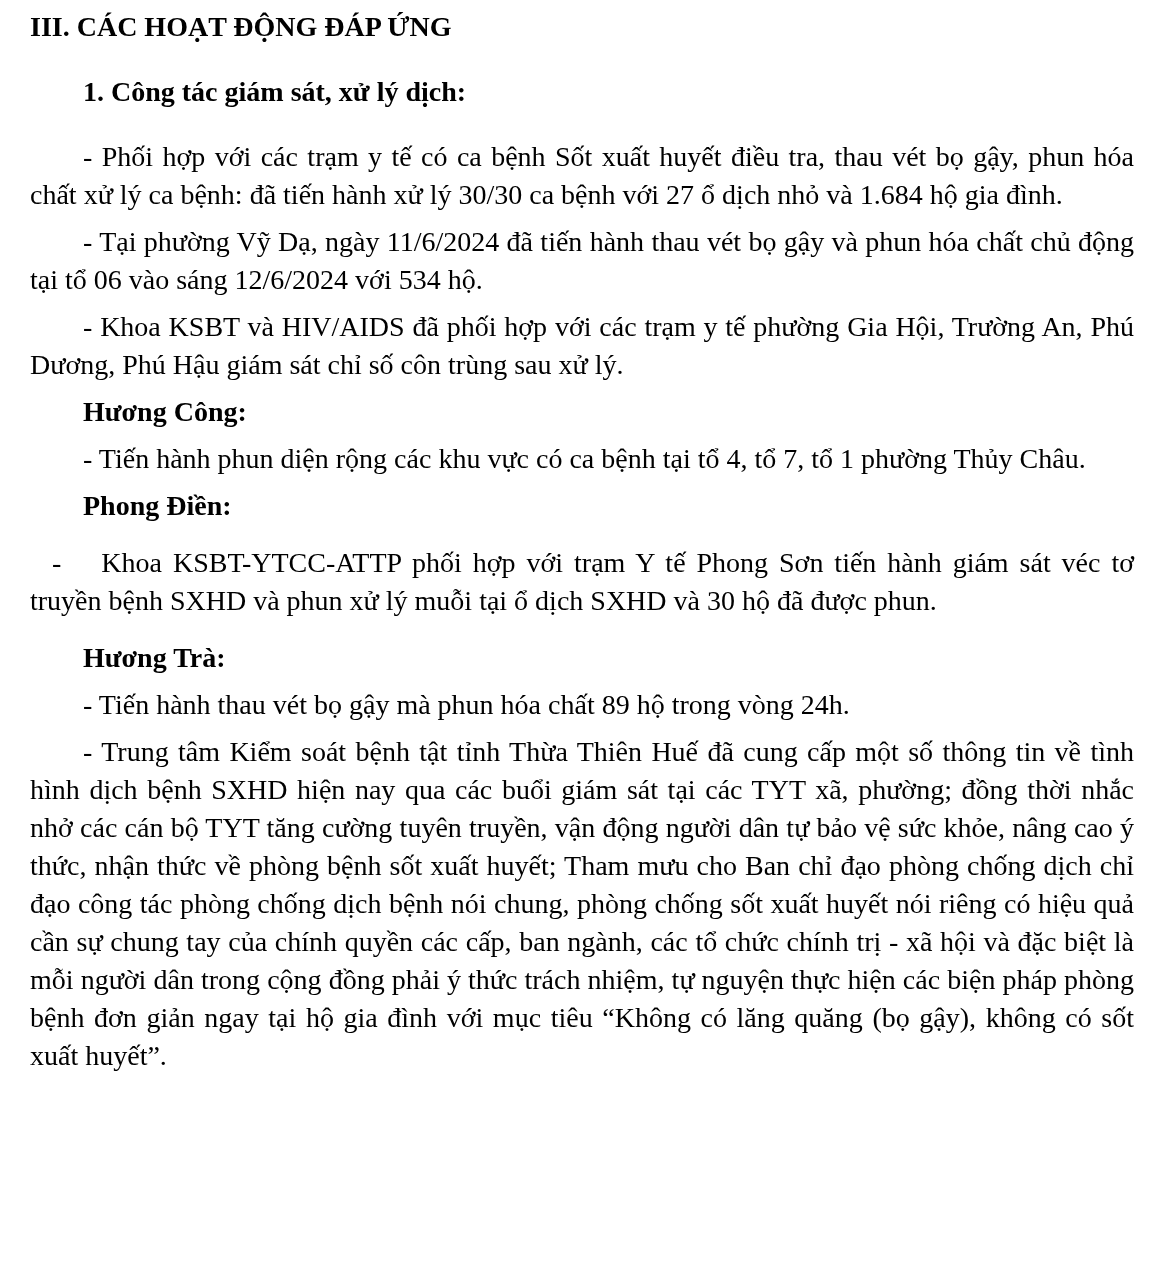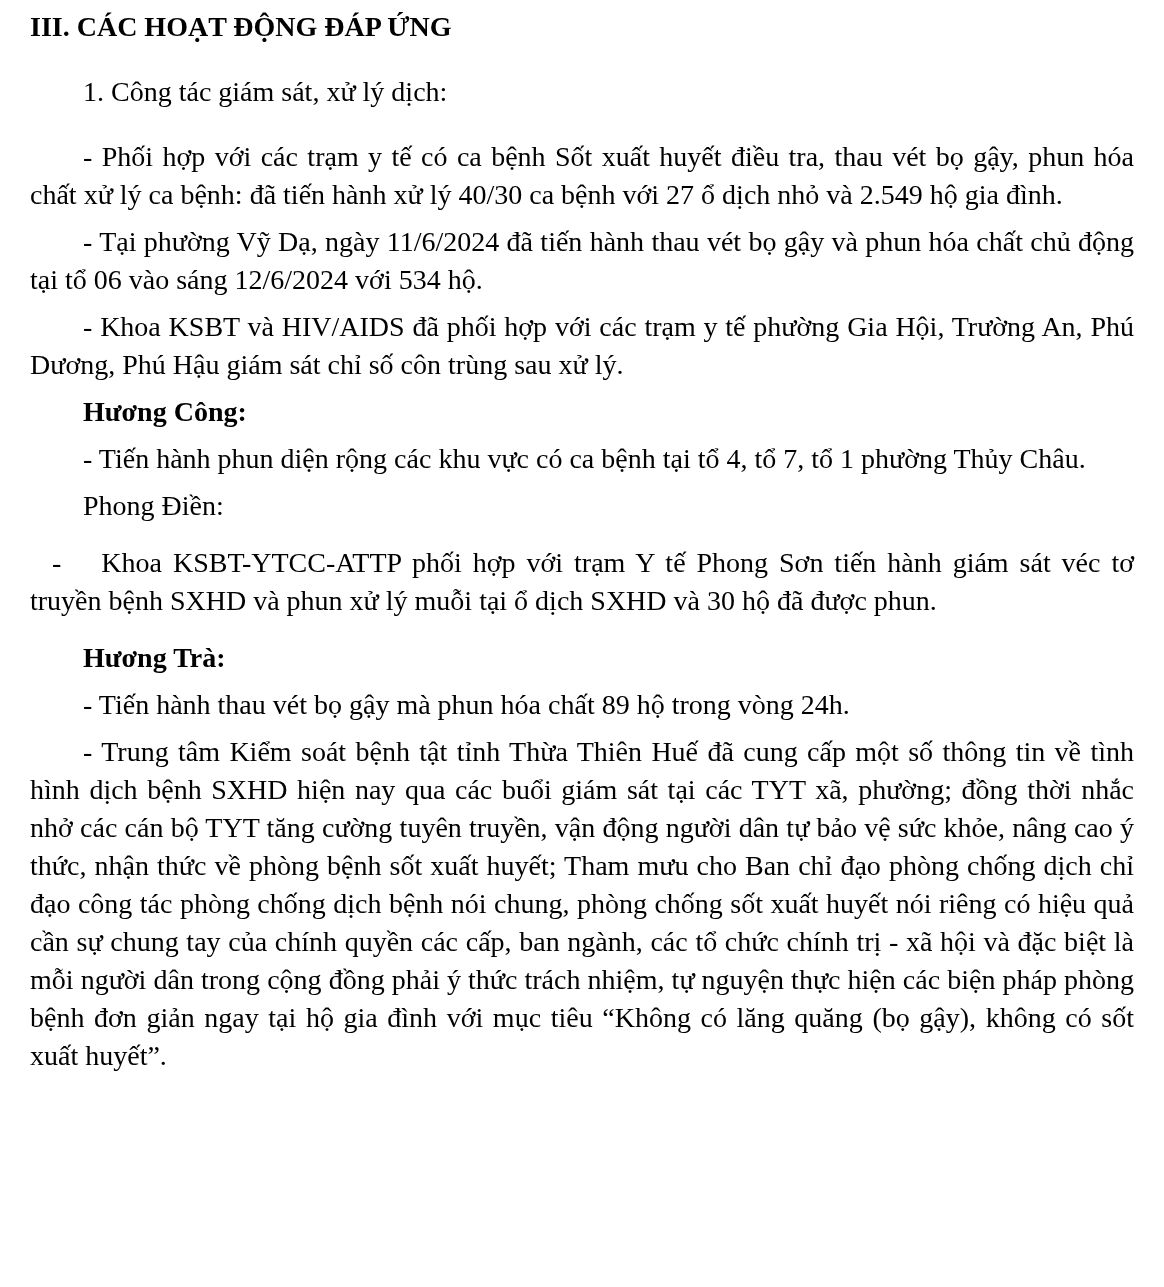--- a/index.html
+++ b/index.html
@@ -16,34 +16,34 @@
     font-family: "Liberation Serif", "DejaVu Serif", serif;
     font-size: 28px;
     line-height: 38px;
     padding: 6px 30px 20px 30px;
   }
   .doc-title {
     font-weight: bold;
     margin: 2px 0 10px 0;
   }
   .heading {
-    font-weight: normal;
+    font-weight: bold;
     text-indent: 53px;
     margin: 27px 0;
   }
   .heading.heading-2 {
     text-indent: 42px;
   }
   .subheading {
     font-weight: bold;
     text-indent: 53px;
     margin: 9px 0;
   }
   .subheading.regular {
-    font-weight: normal;
+    font-weight: bold;
   }
   .para {
     text-align: justify;
     text-indent: 53px;
     margin: 9px 0;
   }
   .para-hanging {
     text-align: justify;
     text-indent: 22px;
     margin: 19px 0;
@@ -56,21 +56,21 @@
 </head>
 <body>
 
 <div class="page">
 
   <p class="doc-title">III. CÁC HOẠT ĐỘNG ĐÁP ỨNG</p>
 
   <p class="heading">1. Công tác giám sát, xử lý dịch:</p>
 
 
-  <p class="para">- Phối hợp với các trạm y tế có ca bệnh Sốt xuất huyết điều tra, thau vét bọ gậy, phun hóa chất xử lý ca bệnh: đã tiến hành xử lý 40/30 ca bệnh với 27 ổ dịch nhỏ và 2.549 hộ gia đình.</p>
+  <p class="para">- Phối hợp với các trạm y tế có ca bệnh Sốt xuất huyết điều tra, thau vét bọ gậy, phun hóa chất xử lý ca bệnh: đã tiến hành xử lý 30/30 ca bệnh với 27 ổ dịch nhỏ và 1.684 hộ gia đình.</p>
 
   <p class="para">- Tại phường Vỹ Dạ, ngày 11/6/2024 đã tiến hành thau vét bọ gậy và phun hóa chất chủ động tại tổ 06 vào sáng 12/6/2024 với 534 hộ.</p>
 
   <p class="para">- Khoa KSBT và HIV/AIDS đã phối hợp với các trạm y tế phường Gia Hội, Trường An, Phú Dương, Phú Hậu giám sát chỉ số côn trùng sau xử lý.</p>
 
   <p class="subheading">Hương Công:</p>
 
   <p class="para">- Tiến hành phun diện rộng các khu vực có ca bệnh tại tổ 4, tổ 7, tổ 1 phường Thủy Châu.</p>
 
   <p class="subheading regular">Phong Điền:</p>

